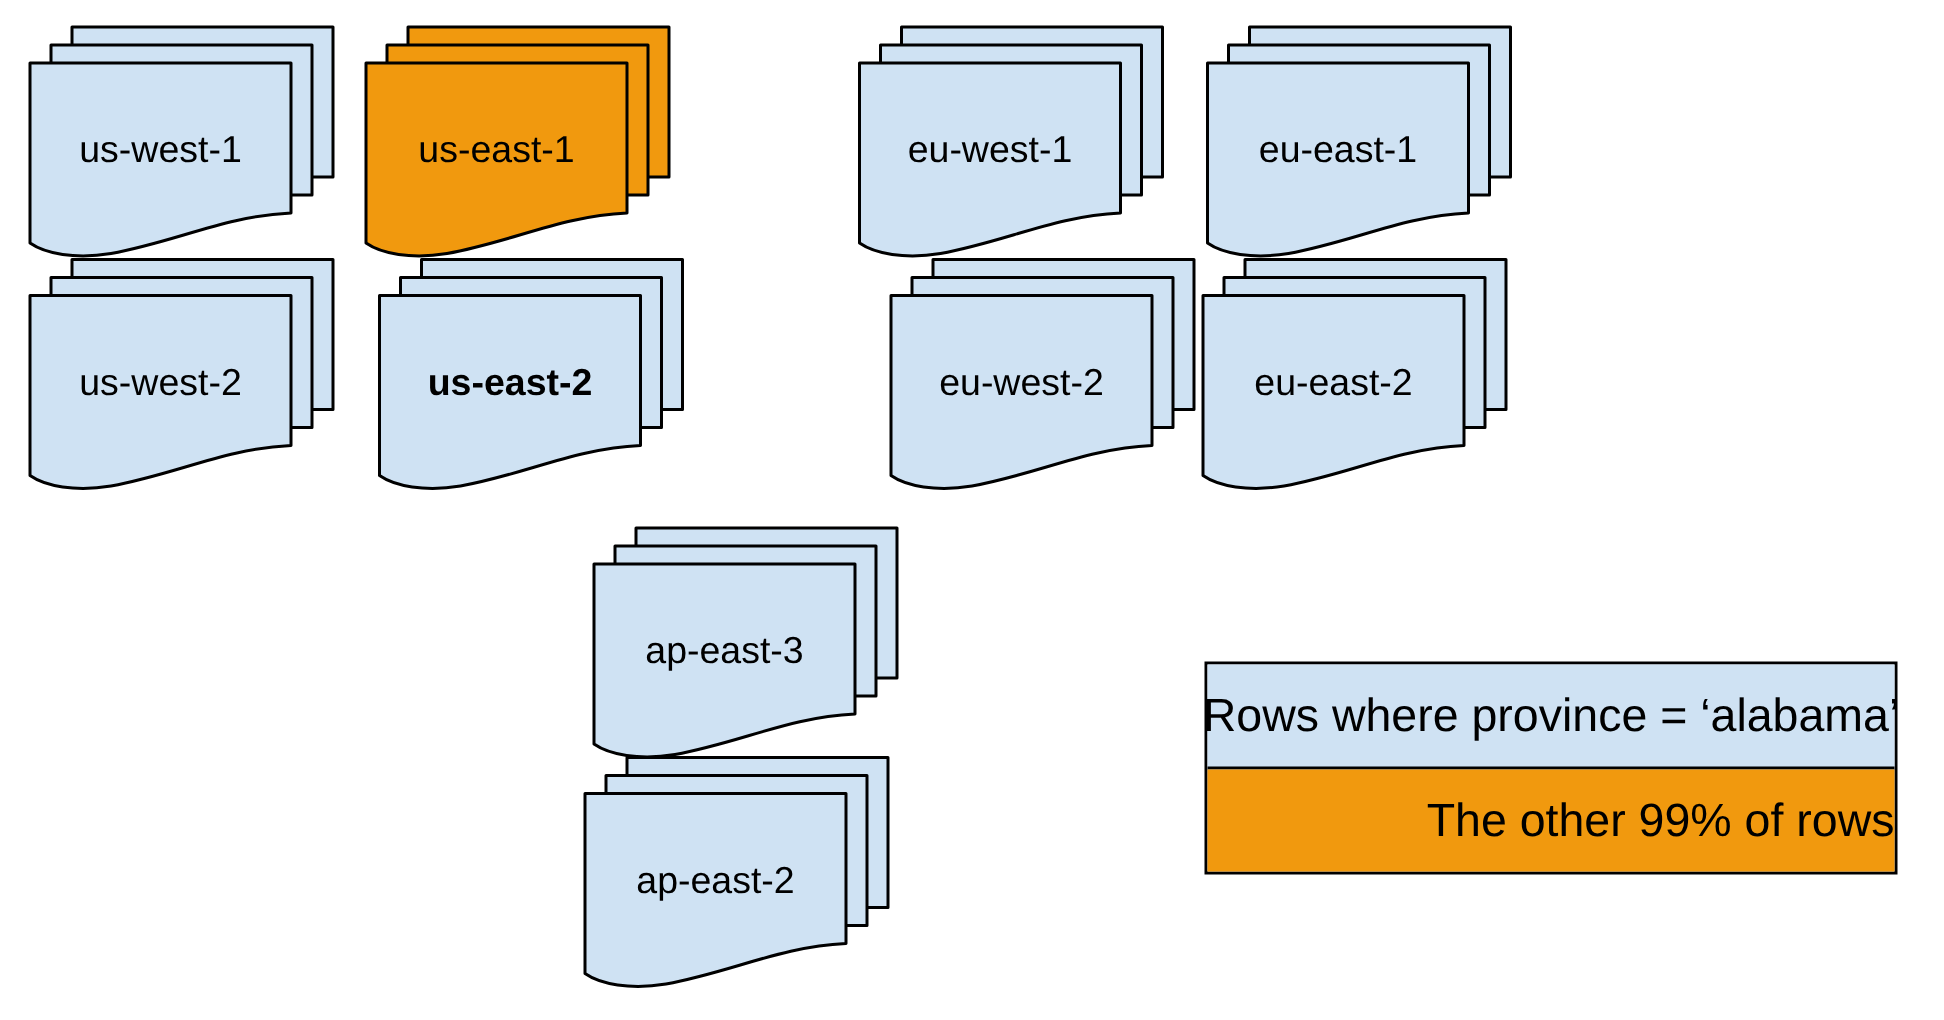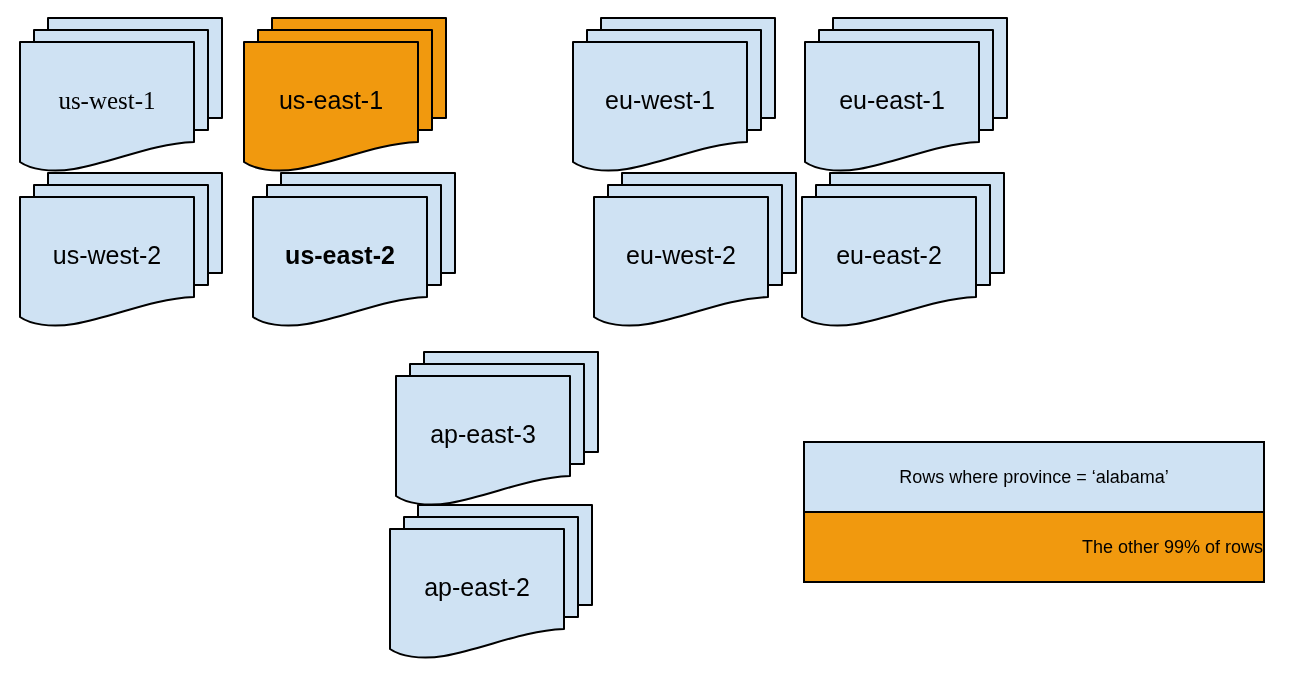--- a/index.html
+++ b/index.html
@@ -47,21 +47,21 @@
     display: flex;
     align-items: center;
     justify-content: center;
     font-size: 25px;
     line-height: 1;
     white-space: nowrap;
     pointer-events: none;
   }
 
   
-  .pos-us-west-1 { left: 18px;  top: 16px; font-family: Liberation Serif, serif; }
+  .pos-us-west-1 { left: 18px;  top: 16px; }
   .pos-us-east-1 { left: 242px; top: 16px; }
   .pos-eu-west-1 { left: 571px; top: 16px; }
   .pos-eu-east-1 { left: 803px; top: 16px; }
   .pos-us-west-2 { left: 18px;  top: 171px; }
   .pos-us-east-2 { left: 251px; top: 171px; font-weight: bold; }
   .pos-eu-west-2 { left: 592px; top: 171px; }
   .pos-eu-east-2 { left: 800px; top: 171px; }
   .pos-ap-east-1 { left: 394px; top: 350px; }
   .pos-ap-east-2 { left: 388px; top: 503px; }
 
@@ -74,21 +74,21 @@
     height: 142px;
     border: 2px solid var(--outline);
     display: flex;
     flex-direction: column;
   }
   .legend-row {
     flex: 1;
     display: flex;
     align-items: center;
     justify-content: center;
-    font-size: 18px;
+    font-size: 31px;
     white-space: nowrap;
   }
   .legend-row--default {
     background: var(--doc-fill);
     border-bottom: 2px solid var(--outline);
   }
   .legend-row--highlight { background: var(--hl-fill); justify-content: flex-end; }
 </style>
 </head>
 <body>

